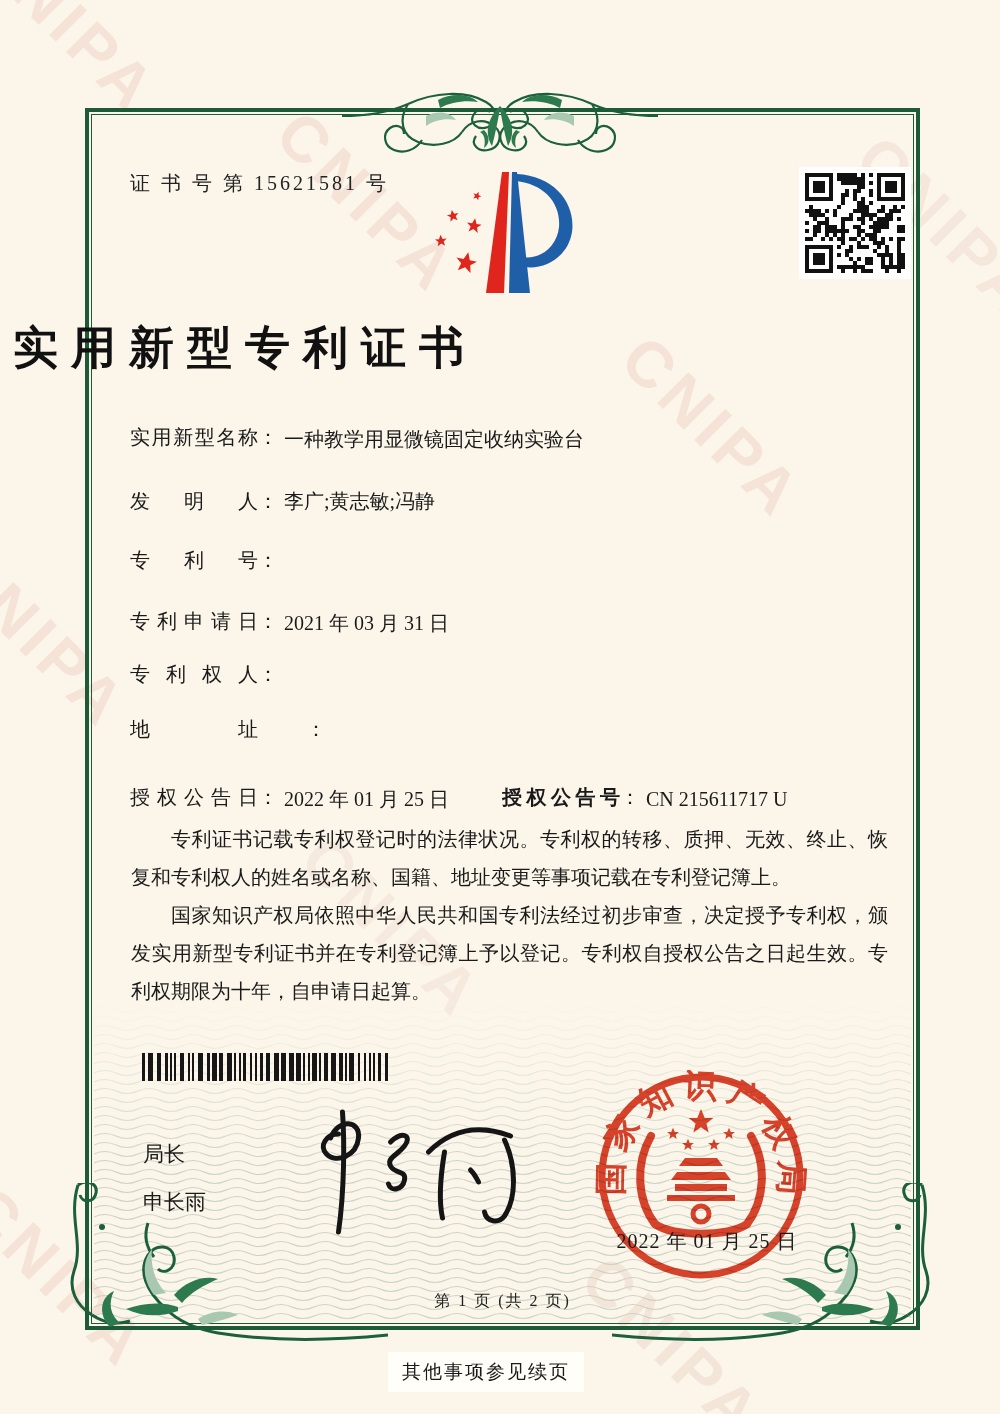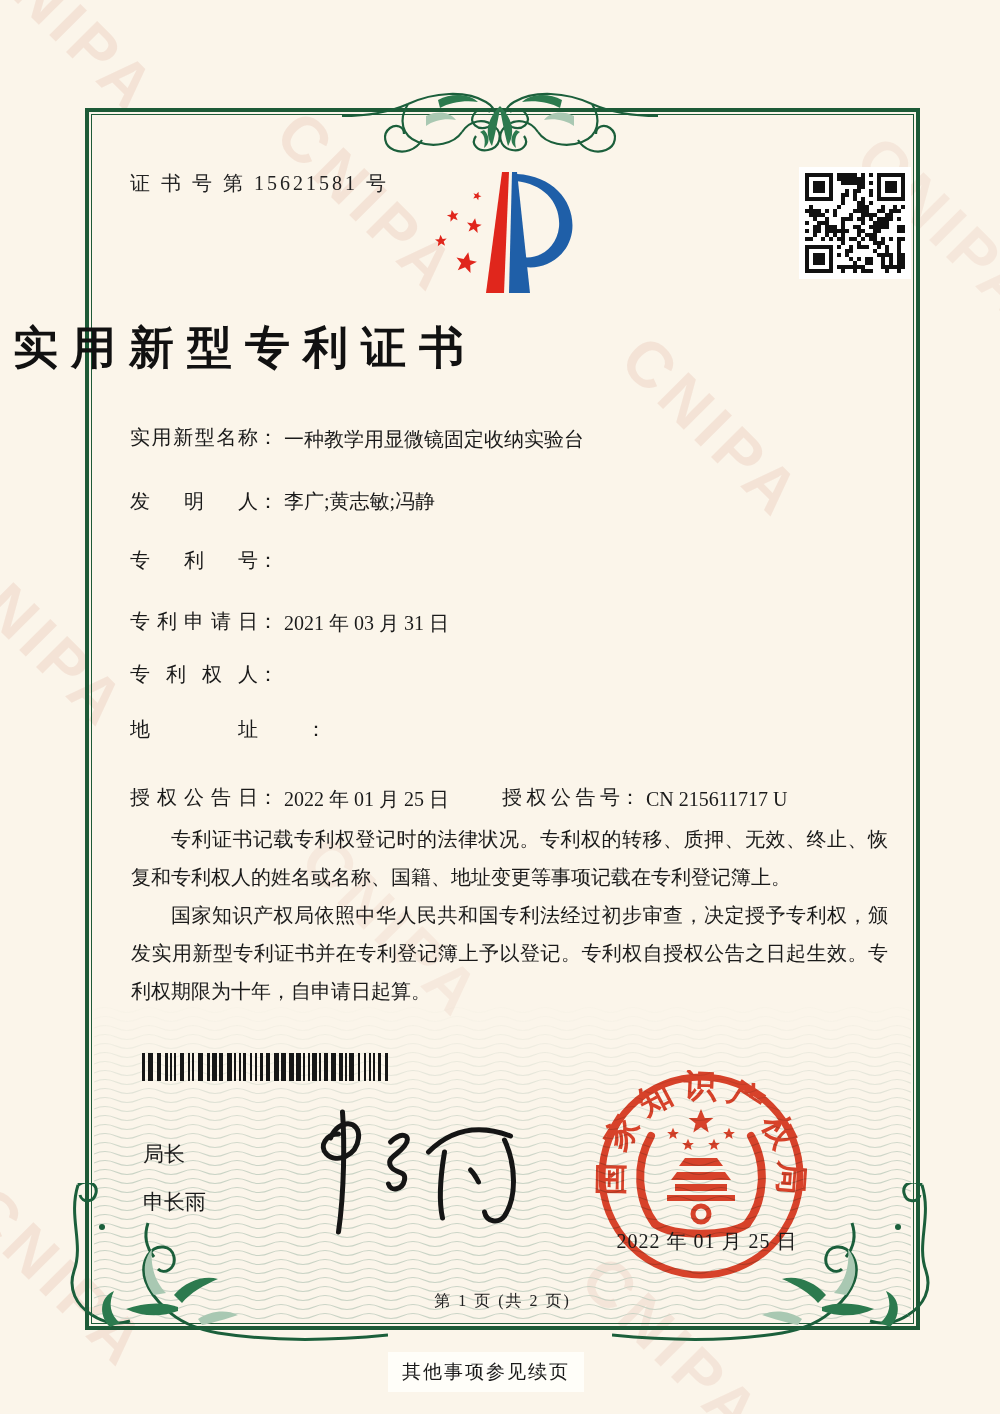--- a/index.html
+++ b/index.html
@@ -43,21 +43,21 @@
   }
   
   .row{ position:absolute; left:130px; display:flex; font-size:20px; width:758px; }
   .lbl{
     flex:0 0 128px; text-align:justify; text-align-last:justify;
     -webkit-text-align-last:justify; overflow:hidden;
   }
   .colon{ flex:0 0 26px; }
   .val{ flex:1; line-height:31px; }
   .grant2{ position:absolute; left:372px; top:0; display:flex; width:386px; }
-  .grant2 .lbl{ flex:0 0 118px; }
+  .grant2 .lbl{ flex:0 0 118px;font-weight:bold; }
   
   .body-text{
     position:absolute; left:131px; top:820px; width:757px;
     font-size:20px; line-height:38px; text-align:justify;
   }
   .body-text p{ margin:0; text-indent:2em; }
   
   .barcode{ position:absolute; left:140px; top:1053px; }
   .sig-title{ position:absolute; left:143px; top:1140px; font-family:"Liberation Sans","DejaVu Sans",sans-serif; font-size:21px; }
   .sig-name{ position:absolute; left:143px; top:1188px; font-family:"Liberation Sans","DejaVu Sans",sans-serif; font-size:21px; }

